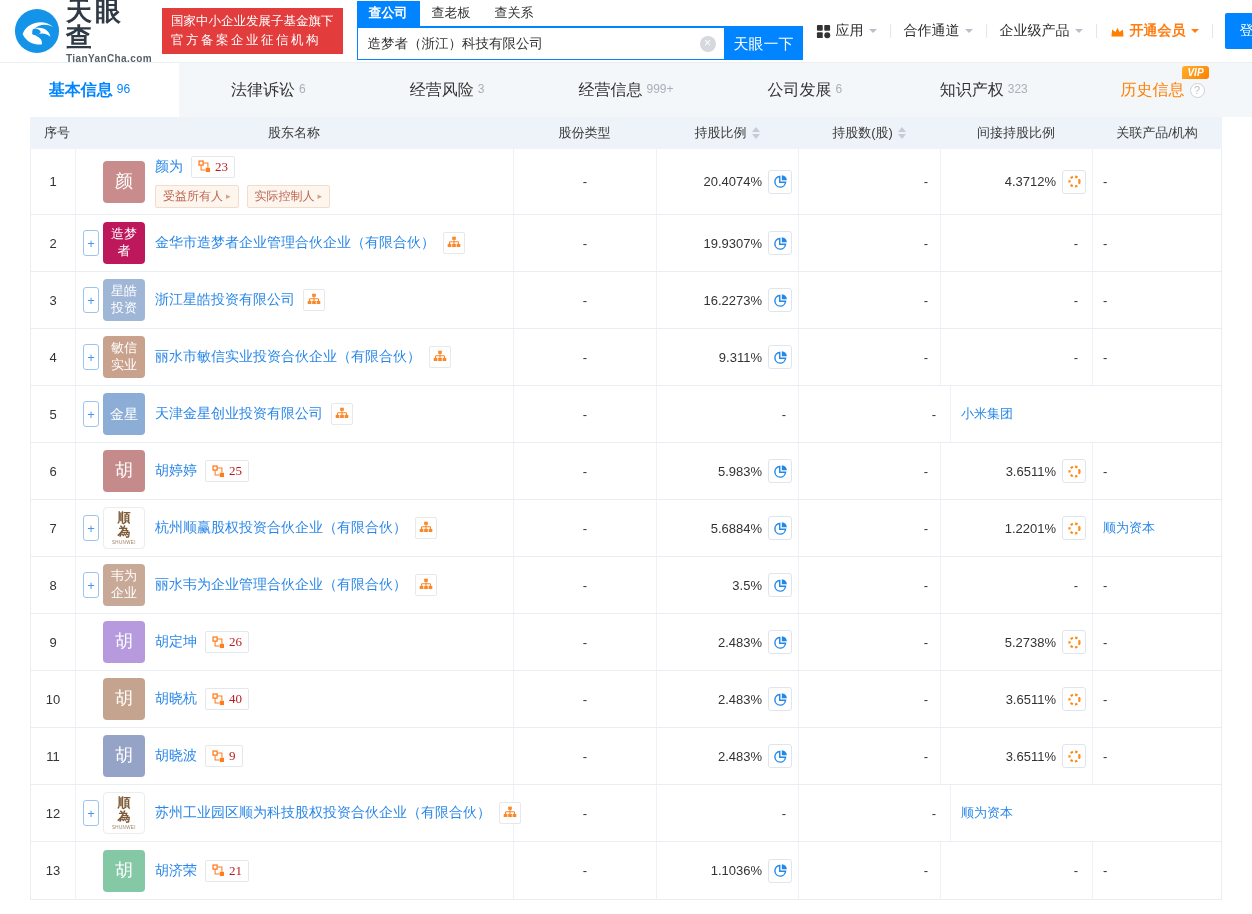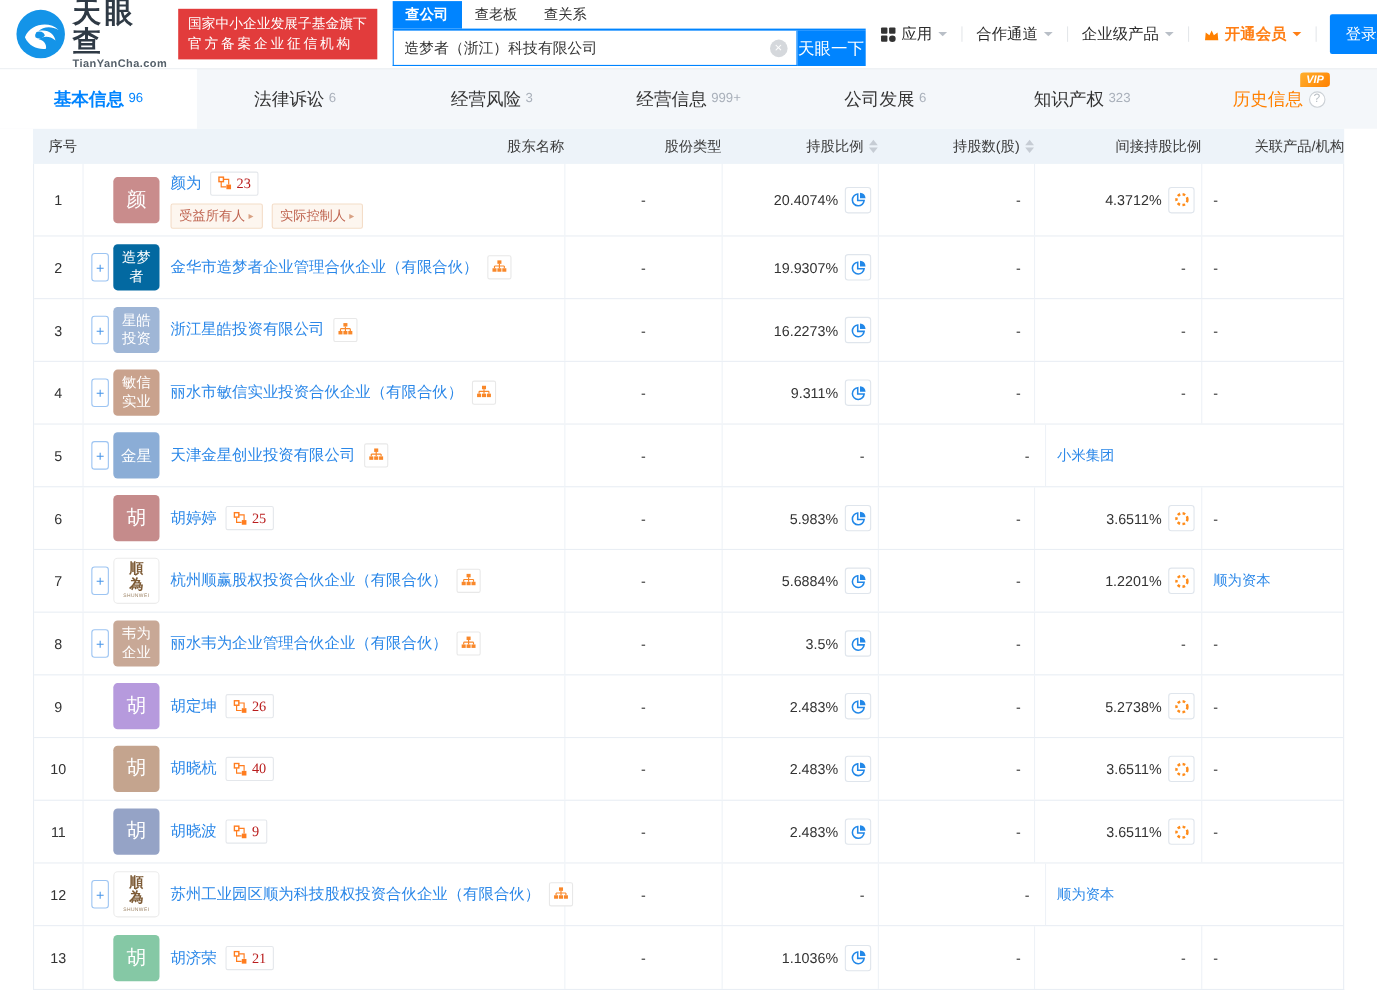--- a/index.html
+++ b/index.html
@@ -20,21 +20,21 @@
   .search-area { margin-left:14px; width:446px; }
   .search-tabs { display:flex; align-items:flex-end; height:24px; }
   .search-tab { font-size:13px; color:#333; padding:3px 12px 4px; cursor:pointer; }
   .search-tab.active { background:#0084ff; color:#fff; font-weight:bold; }
   .search-main { display:flex; height:34px; border-top:2px solid #0084ff; }
   .input-wrap { width:368px; border:1px solid #0084ff; border-top:none; display:flex; align-items:center; padding:0 8px 0 10px; background:#fff; }
   .search-input { flex:1; border:none; outline:none; font-size:13.5px; color:#333;
     font-family:"Liberation Sans","DejaVu Sans",sans-serif; }
   .clear-icon { width:16px; height:16px; border-radius:50%; background:#d5d8dc; color:#fff;
     font-size:12px; line-height:15px; text-align:center; cursor:pointer; flex:none; }
-  .search-btn { width:62px; background:#0084ff; color:#fff; border:none; font-size:15px; cursor:pointer;
+  .search-btn { width:78px; background:#0084ff; color:#fff; border:none; font-size:15px; cursor:pointer;
     font-family:"Liberation Sans","DejaVu Sans",sans-serif; }
 
   .top-nav { margin-left:auto; display:flex; align-items:center; }
   .nav-item { display:flex; align-items:center; font-size:14px; color:#2c2c2c; padding:0 13px; cursor:pointer; white-space:nowrap; }
   .nav-item .n-icon { margin-right:5px; display:inline-flex; }
   .nav-item.vip { color:#ff7e14; font-weight:bold; }
   .caret { width:0; height:0; border:4px solid transparent; border-top-color:#b9bfc7; margin-left:5px; margin-top:4px; }
   .nav-item.vip .caret { border-top-color:#ff7e14; }
   .nav-sep { width:1px; height:14px; background:#e4e7ea; }
   .login-btn { margin:0 4px 0 12px; background:#0084ff; color:#fff; border:none; border-radius:2px;
@@ -52,21 +52,21 @@
   .tab-label-wrap { position:relative; }
   .vip-badge { position:absolute; top:-14px; right:-24px; background:linear-gradient(135deg,#ffb02e,#ff8000);
     color:#fff; font-size:10px; font-style:italic; font-weight:bold; padding:1px 5px; border-radius:3px 3px 3px 0; }
   .q-icon { width:15px; height:15px; border:1px solid #ccd1d6; border-radius:50%; color:#b9bfc5;
     font-size:11px; display:inline-flex; align-items:center; justify-content:center; margin-left:5px;
     background:#fff; font-weight:normal; }
 
   
   .table { margin:0 30px; }
   .thead { display:flex; height:32px; background:#edf3f9; font-size:13px; color:#3a3a3a; }
-  .th { display:flex; align-items:center; justify-content:flex-end; }
+  .th { display:flex; align-items:center; justify-content:center; }
   .th.c0 { justify-content:flex-start; padding-left:14px; }
   .sort { display:inline-flex; flex-direction:column; margin-left:5px; gap:2px; }
   .sort i { width:0; height:0; border-left:4px solid transparent; border-right:4px solid transparent; }
   .sort .up { border-bottom:5px solid #c6ccd4; }
   .sort .dn { border-top:5px solid #c6ccd4; }
 
   .tbody { border:1px solid #e9eef4; border-top:none; }
   .trow { display:flex; height:57px; border-bottom:1px solid #e9eef4; }
   .trow:last-child { border-bottom:none; }
   .trow.first { height:66px; }
@@ -308,21 +308,21 @@
         </div>
       </div>
       <div class="trow">
         <div class="cell c0">
           <span>2</span>
         </div>
         <div class="cell c1">
           <span class="expand-slot">
             <button class="expand-btn">+</button>
           </span>
-          <span class="avatar" style="background:#0369a1;font-size:13px">
+          <span class="avatar" style="background:#be185d;font-size:13px">
             <span class="av-text">造梦<br>者</span>
           </span>
           <div class="name-block">
             <div class="name-line">
               <a class="s-name">金华市造梦者企业管理合伙企业（有限合伙）</a>
               <span class="org-box">
                 <svg width="14" height="14" viewBox="0 0 16 16">
                   <rect x="5.9" y="0.8" width="4.2" height="3.6" fill="#f9882a"></rect>
                   <path d="M8 4.4V6.6M2.9 6.6h10.2M2.9 6.6V9M8 6.6V9M13.1 6.6V9" stroke="#f9882a" stroke-width="1.2" fill="none"></path>
                   <rect x="0.8" y="9" width="4.2" height="3.6" fill="#f9882a"></rect>

